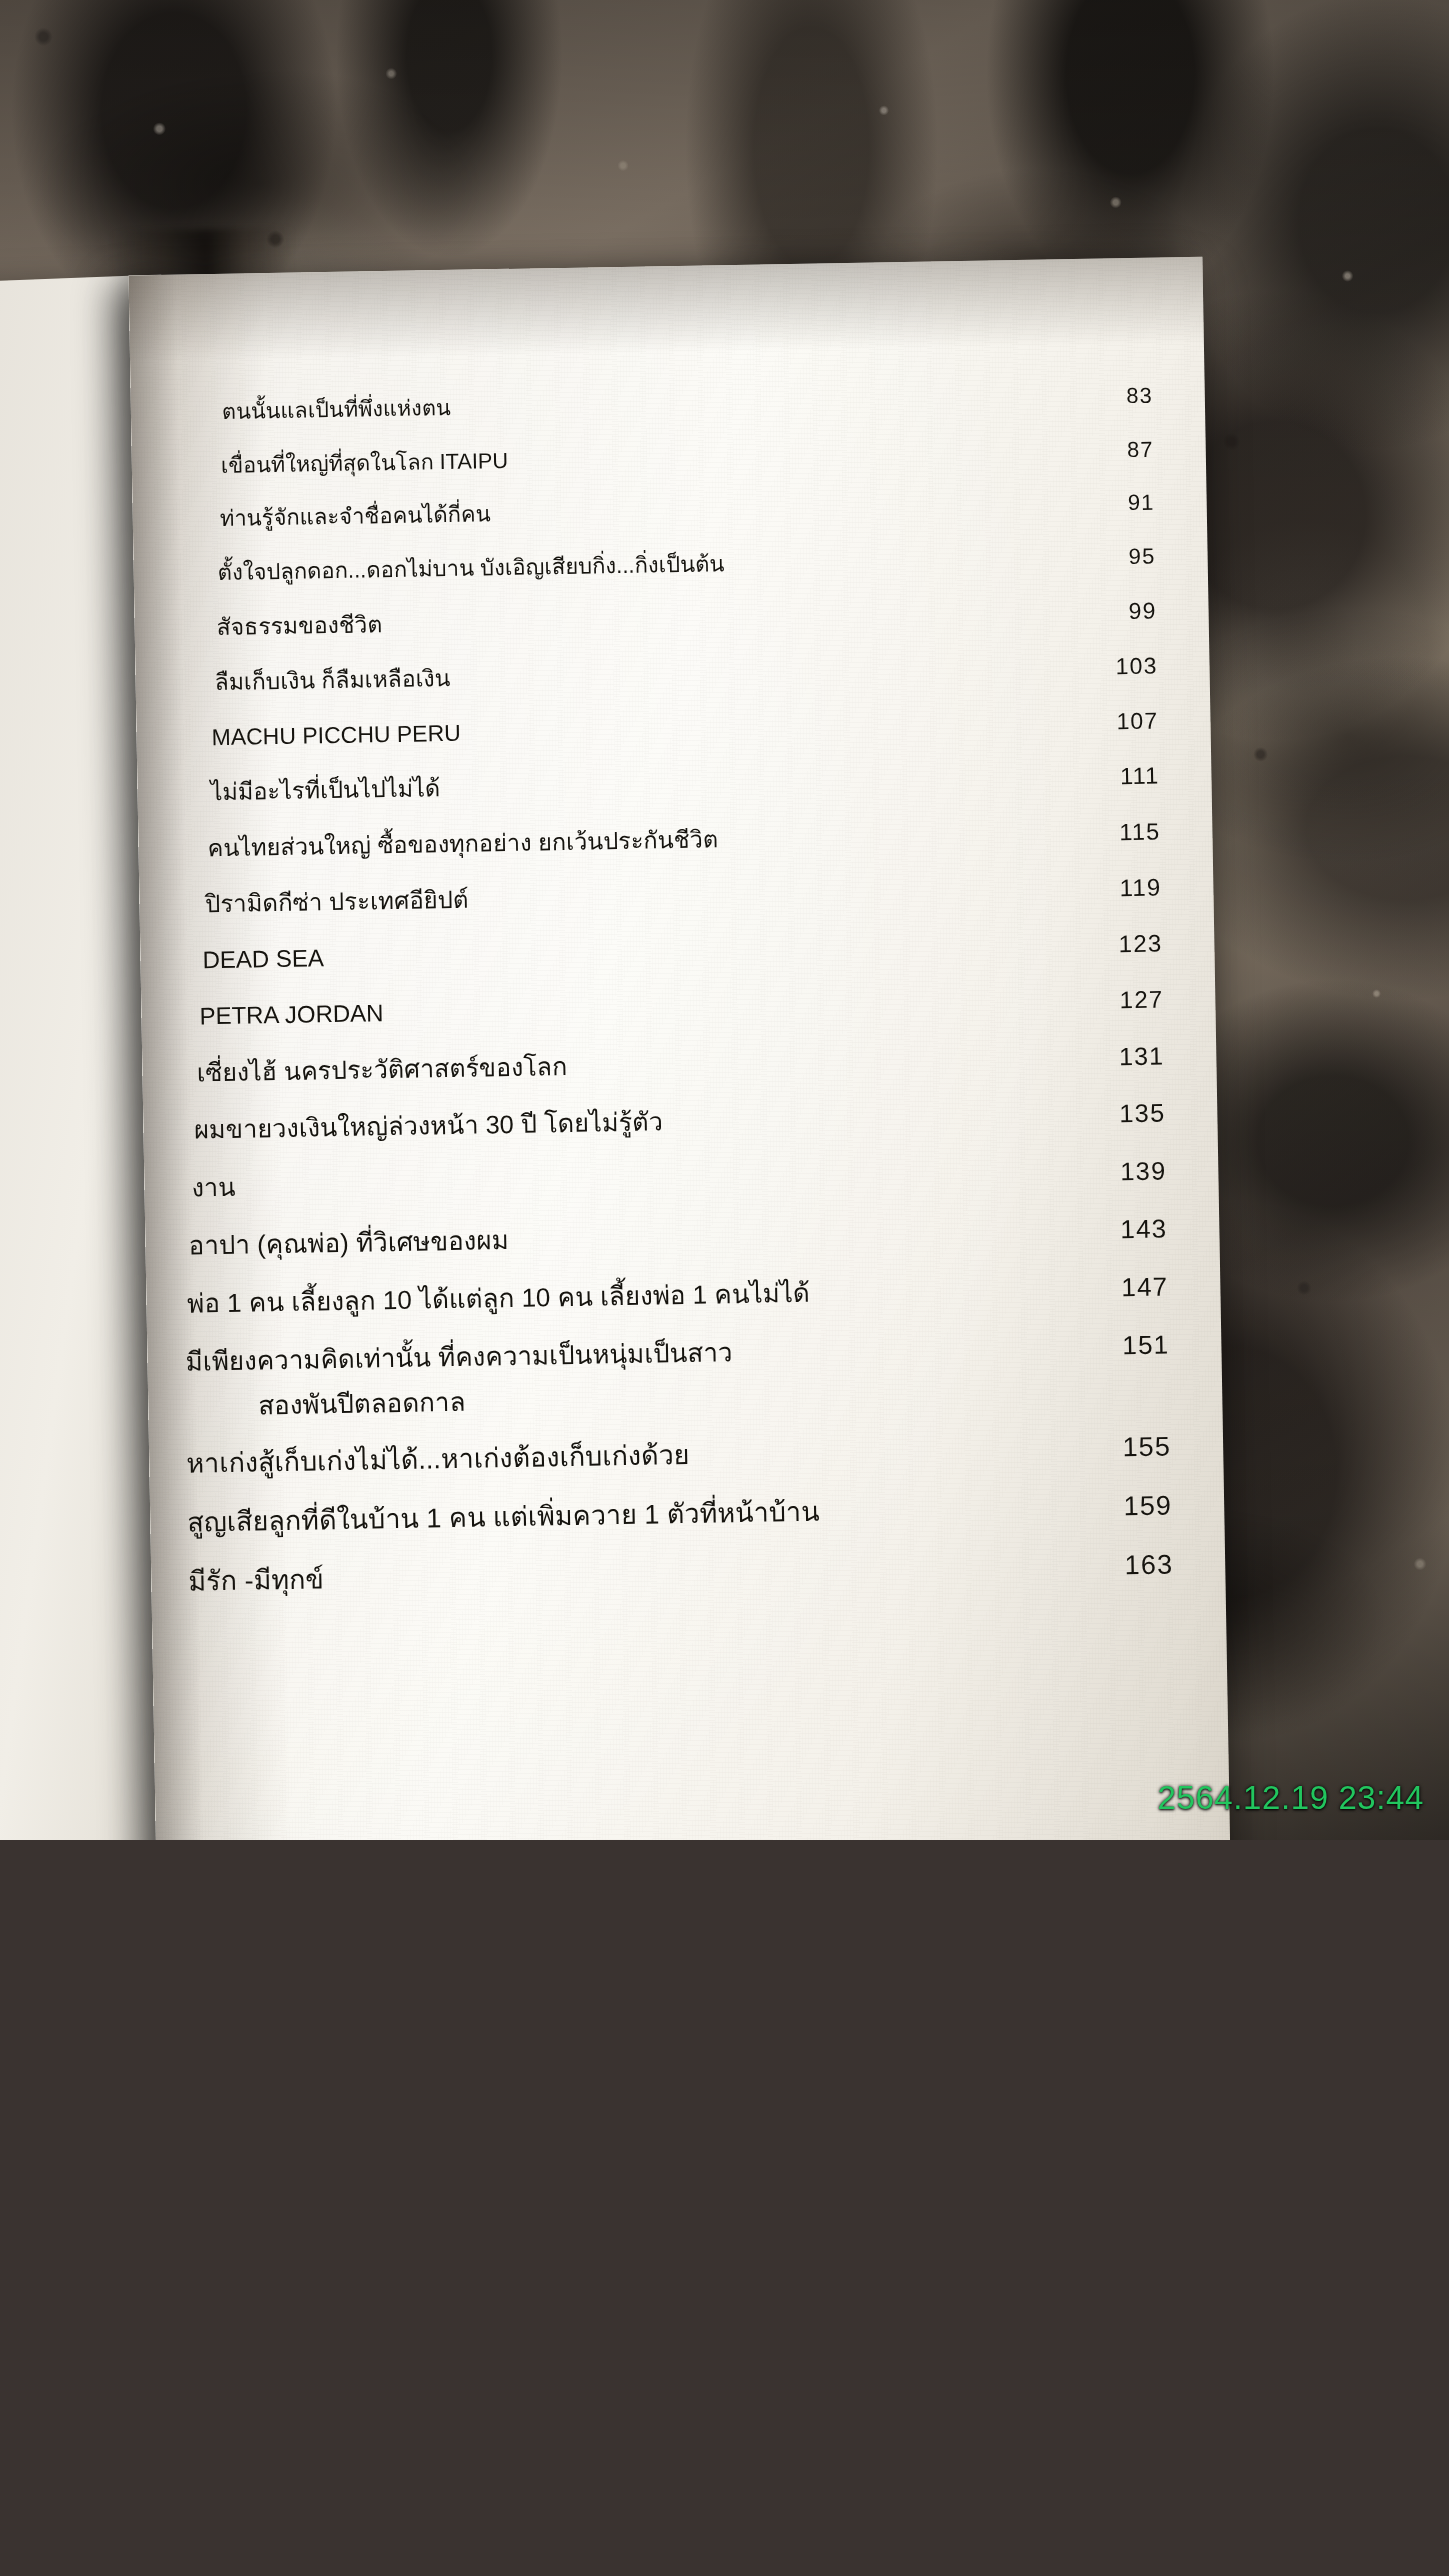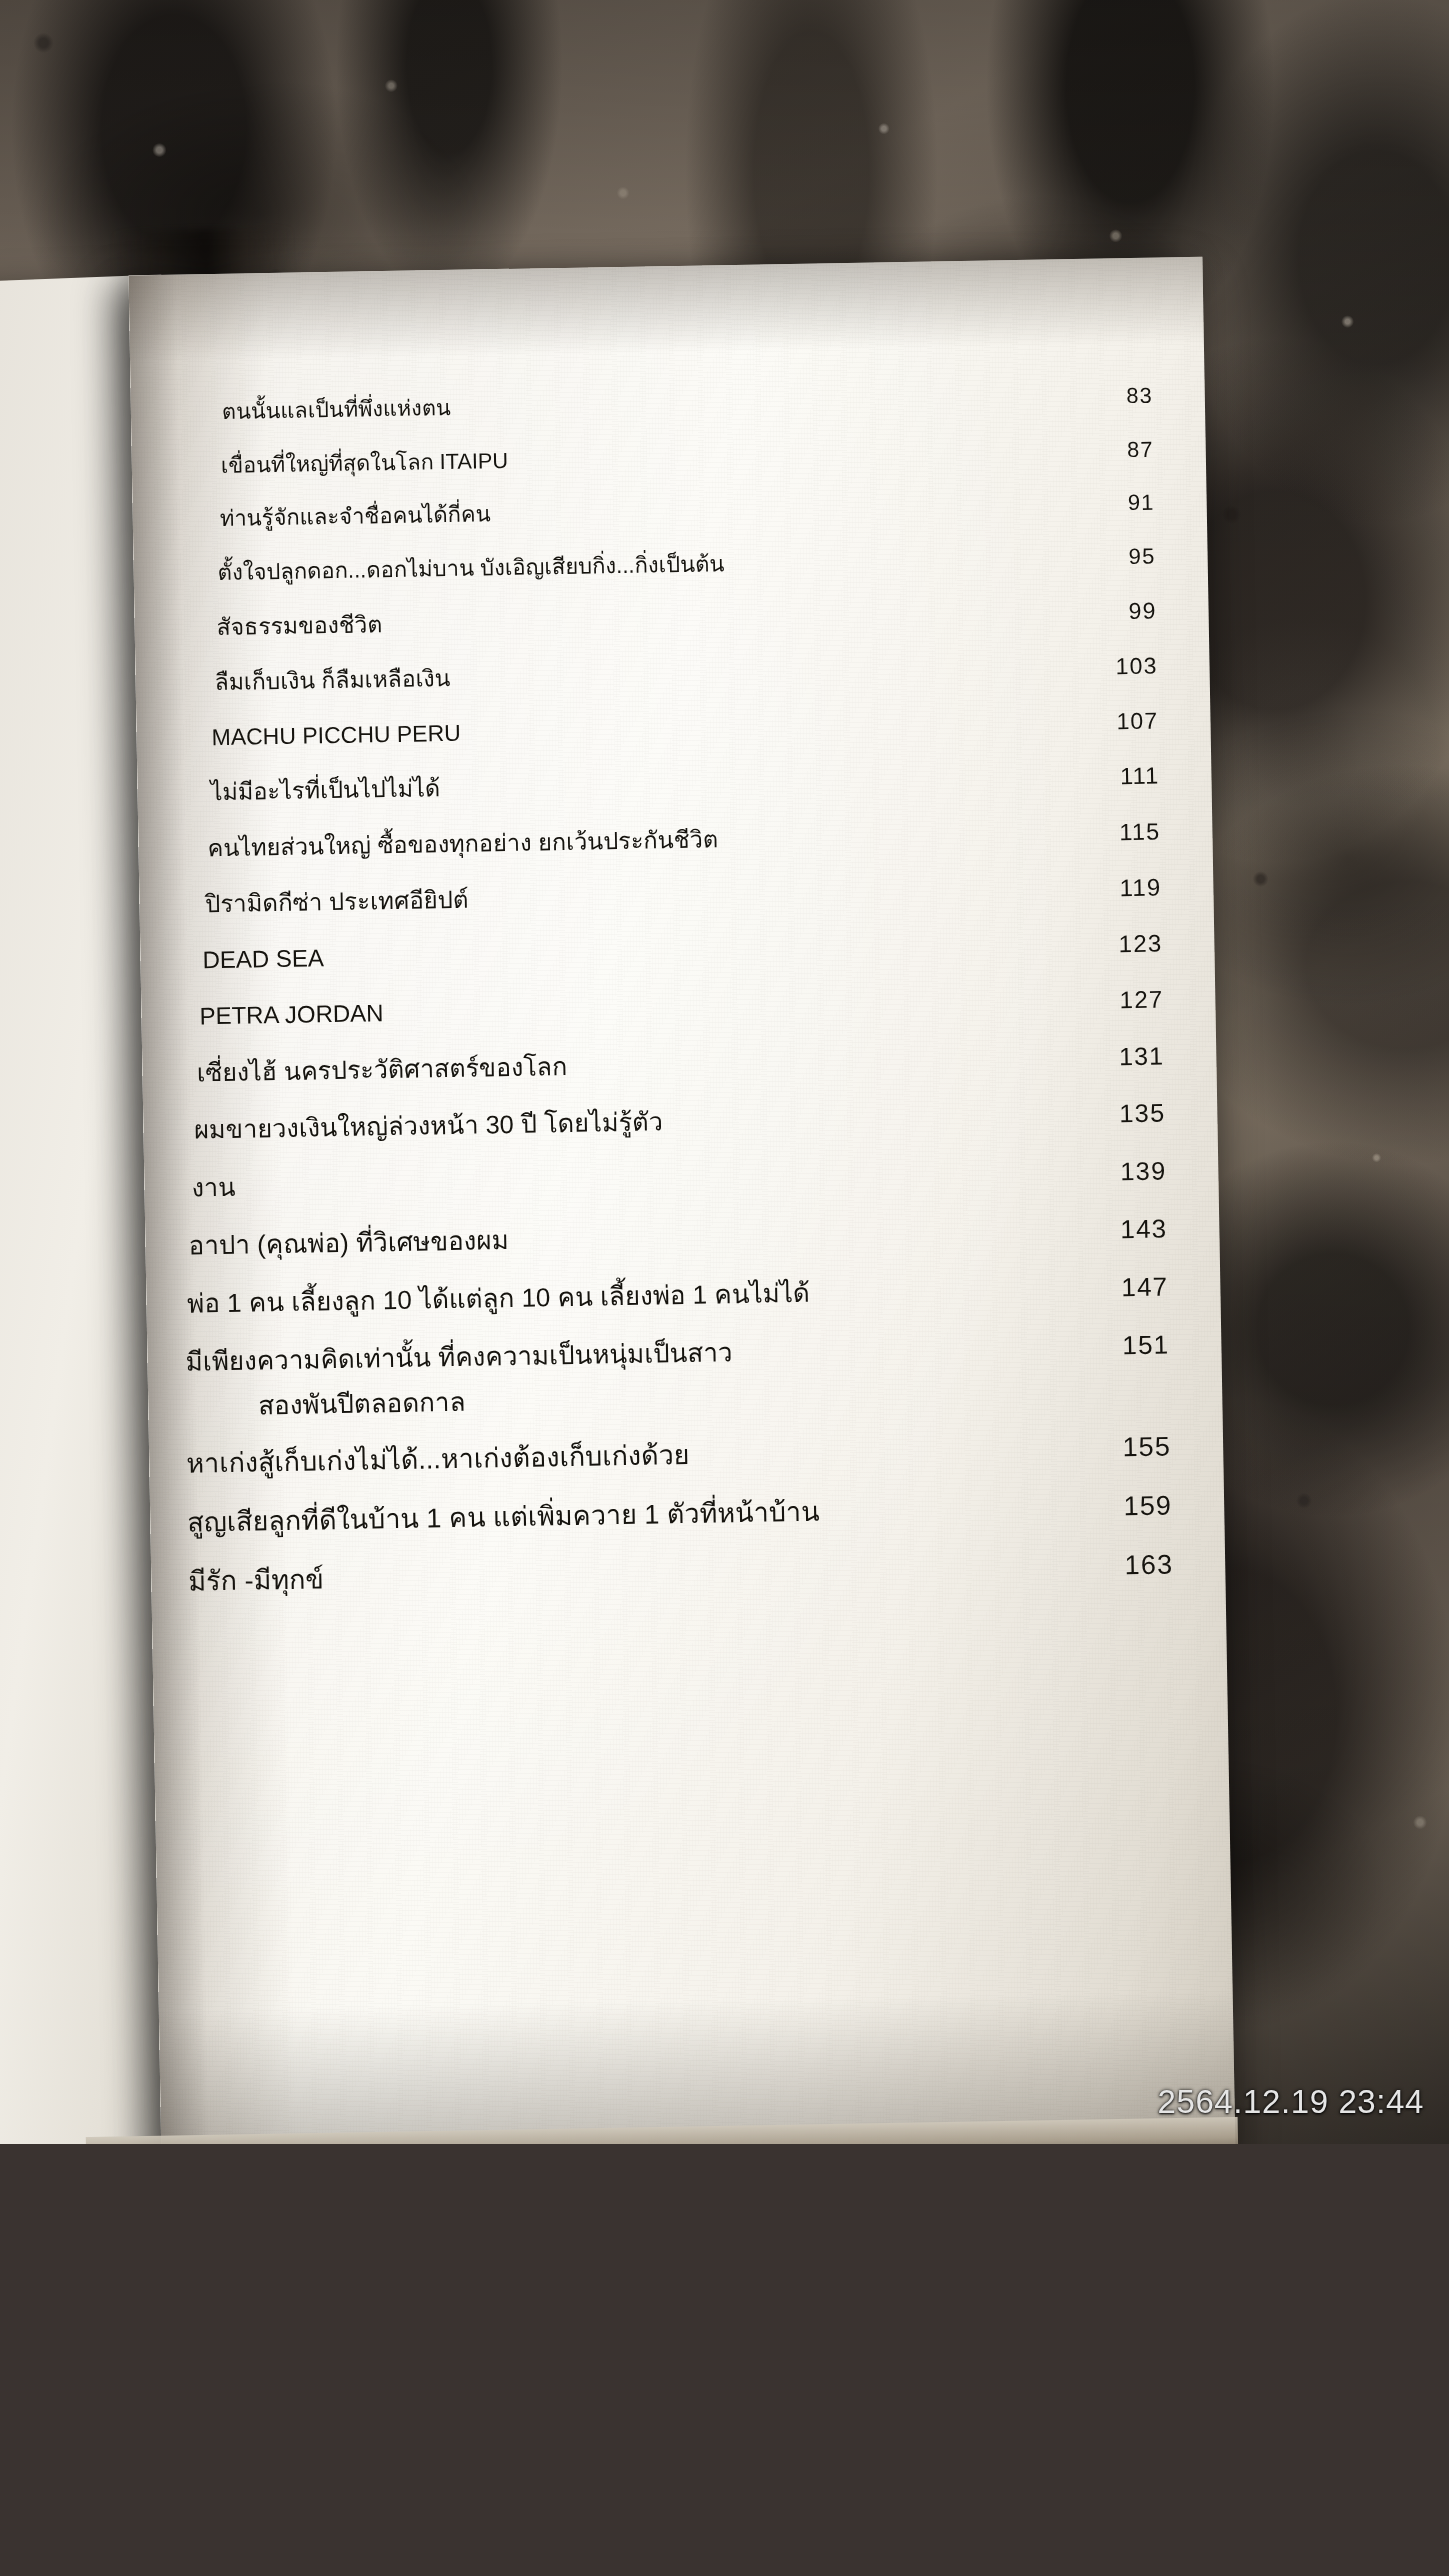--- a/index.html
+++ b/index.html
@@ -10,21 +10,21 @@
   body {
     width: 1449px;
     height: 2576px;
     overflow: hidden;
     font-family: "Liberation Sans", sans-serif;
   }
 
   #scene {
     position: relative;
     width: 1449px;
-    height: 2144px;
+    height: 1840px;
     overflow: hidden;
   }
 
   
   .floor {
     position: absolute;
     inset: 0;
     background-color: #7b6f63;
     background-image:
       radial-gradient(ellipse at 12% 6%, rgba(25,22,20,0.85) 0 4%, rgba(25,22,20,0) 9%),
@@ -289,21 +289,21 @@
     transform: rotate(-2.2deg);
     filter: blur(1.2px);
     opacity: 0.85;
   }
 
   
   .timestamp {
     position: absolute;
     right: 25px;
     bottom: 23.5px;
-    color: #e5e5e5;
+    color: #22c55e;
     font-size: 33px;
     letter-spacing: 0.6px;
     font-family: "Liberation Sans", sans-serif;
     text-shadow: 0 0 3.7px rgba(0,0,0,0.85), 0 1.2px 2.5px rgba(0,0,0,0.9);
   }
 </style>
 </head>
 <body>
 
 <div id="scene">

